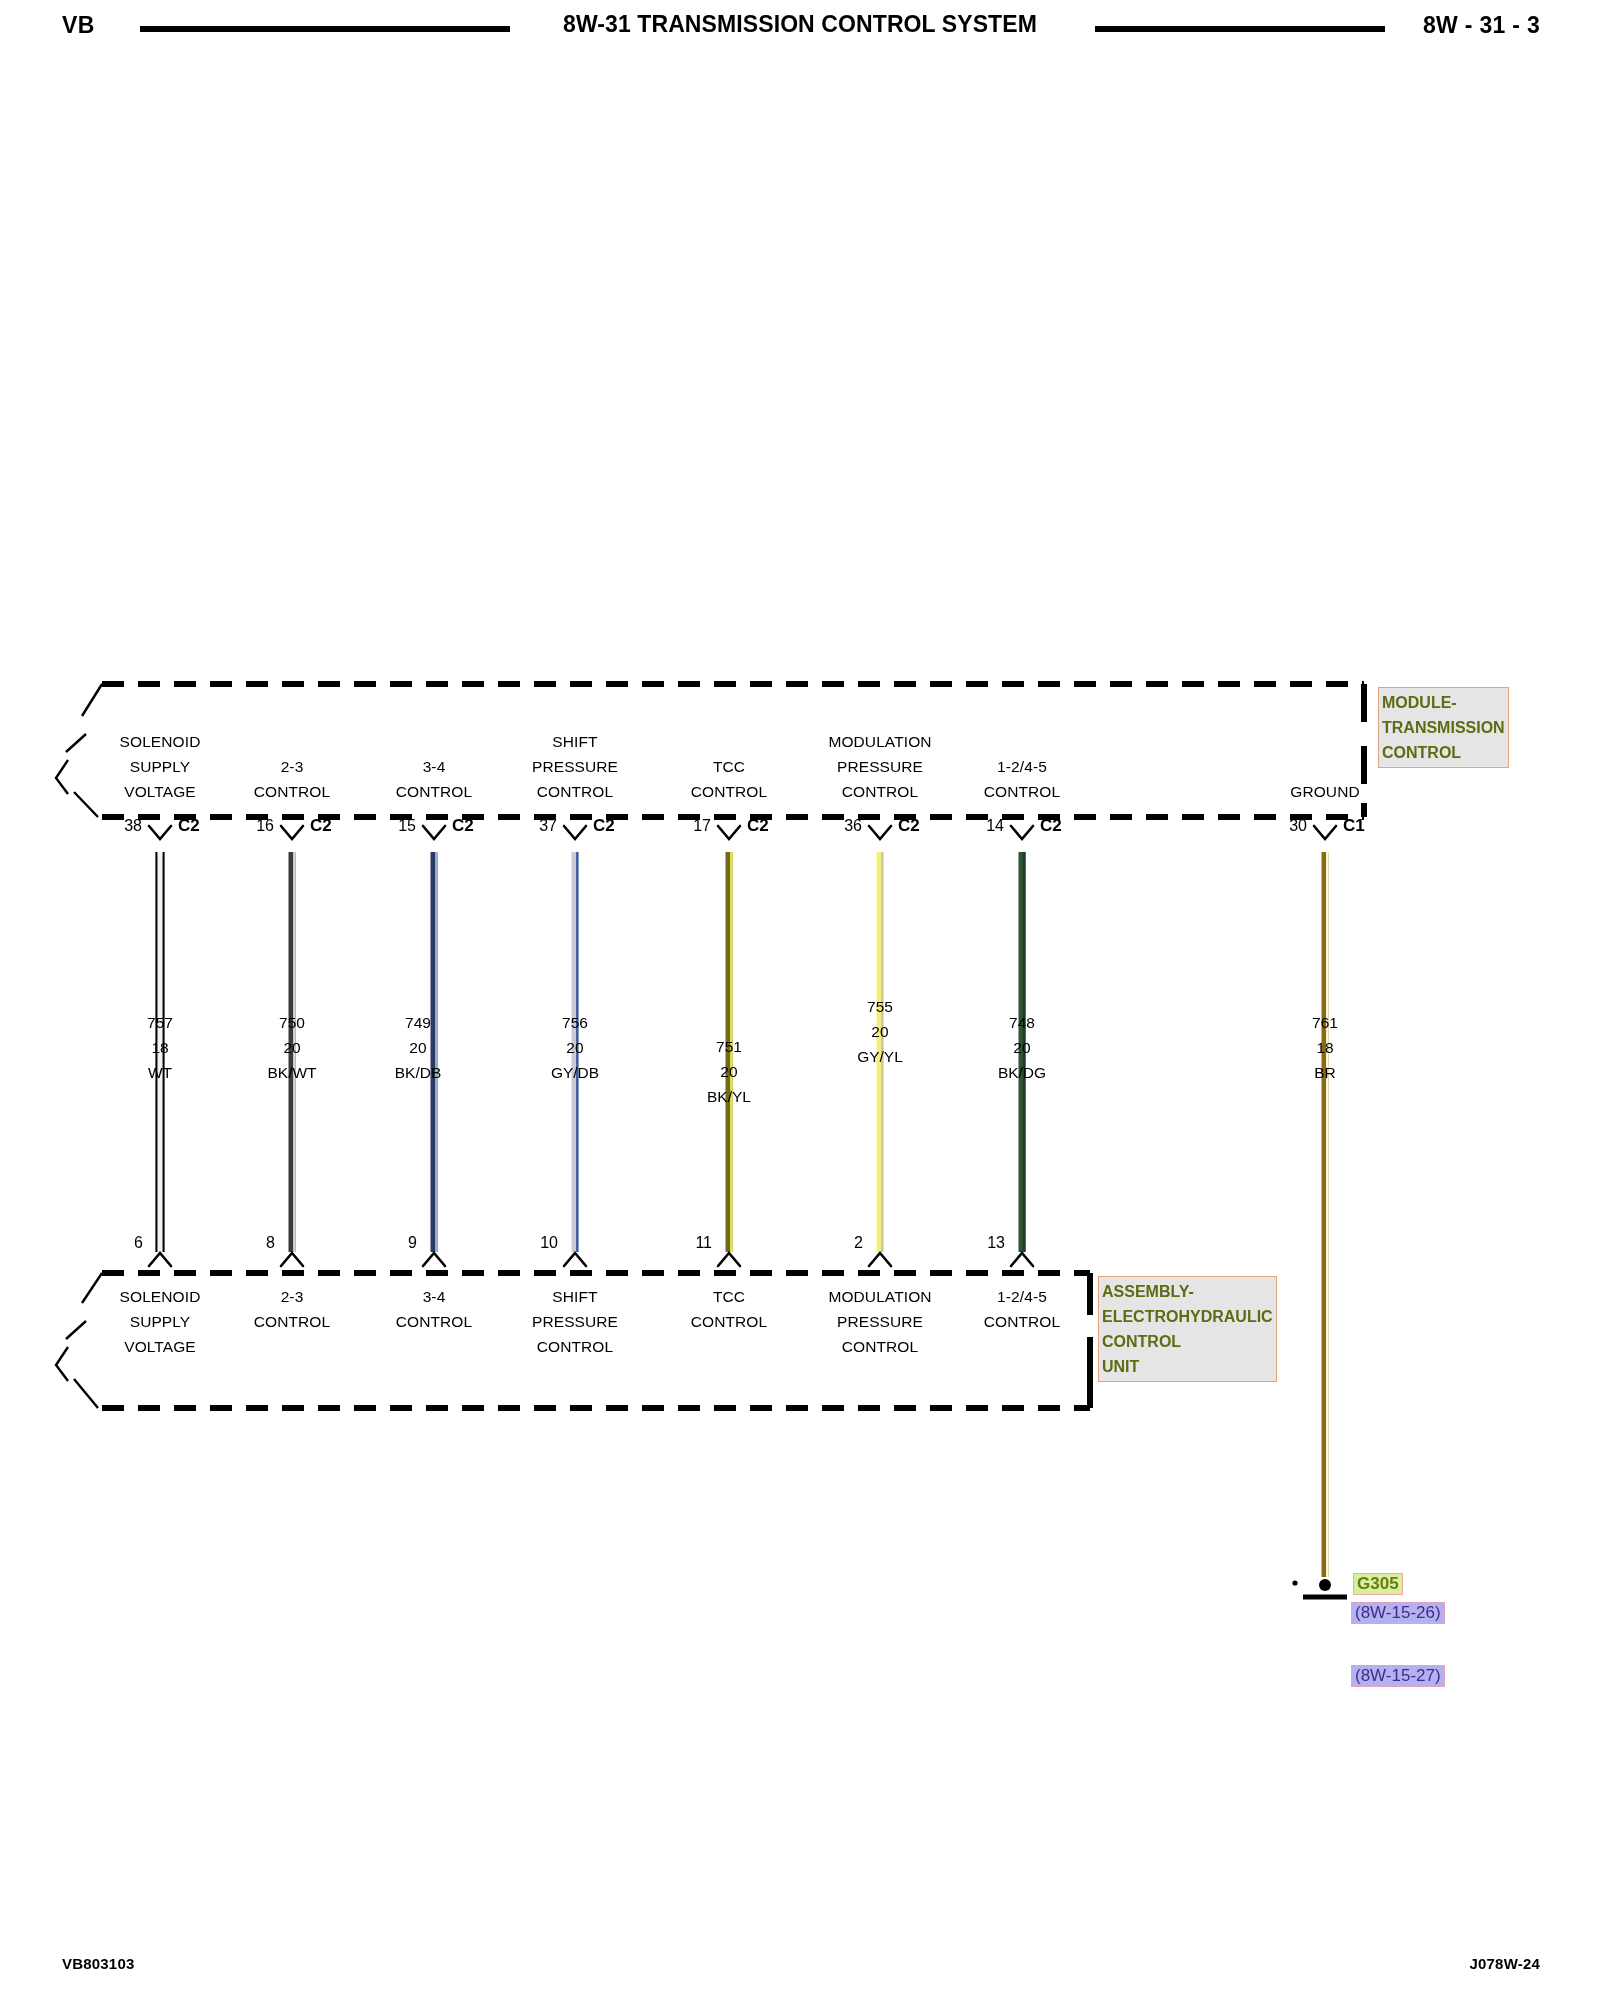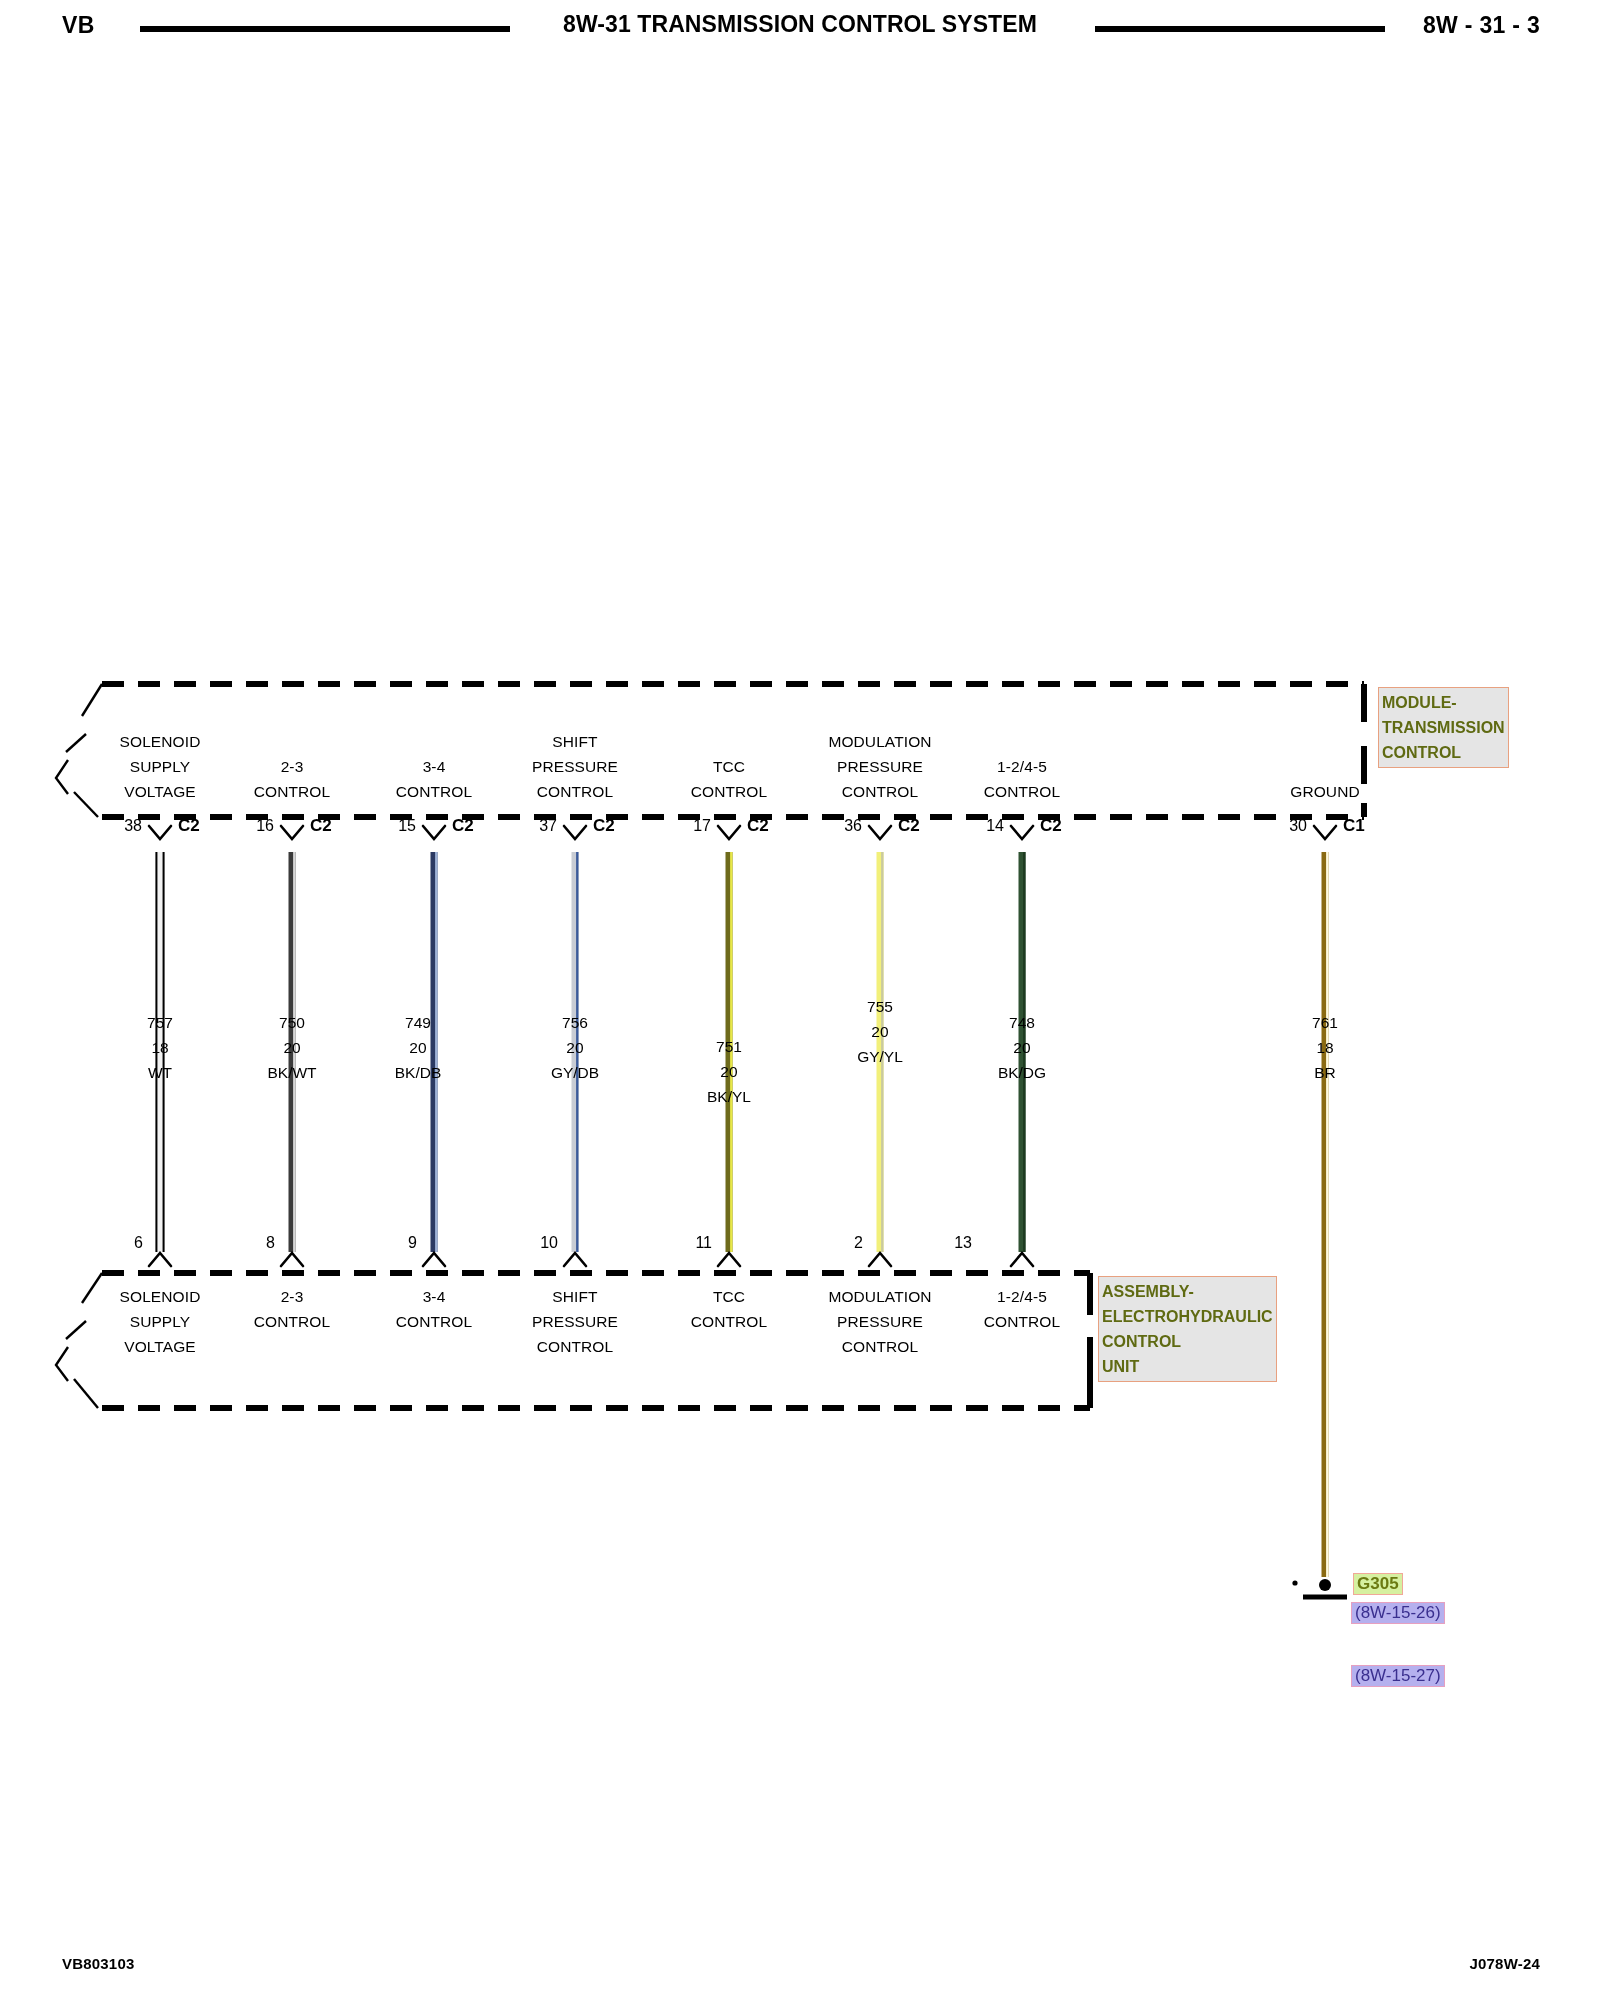--- a/index.html
+++ b/index.html
@@ -337,21 +337,21 @@
       <div>18</div>
       <div>BR</div>
     </div>
     <div style="position: absolute; background: rgb(255, 255, 255); left: 1289px; top: 1008px; width: 72px; height: 78px; z-index: -1;"></div>
     <div class="pinnum" style="left: 143px; top: 1234px;">6</div>
     <div class="pinnum" style="left: 275px; top: 1234px;">8</div>
     <div class="pinnum" style="left: 417px; top: 1234px;">9</div>
     <div class="pinnum" style="left: 558px; top: 1234px;">10</div>
     <div class="pinnum" style="left: 712px; top: 1234px;">11</div>
     <div class="pinnum" style="left: 863px; top: 1234px;">2</div>
-    <div class="pinnum" style="left: 972px; top: 1234px;">13</div>
+    <div class="pinnum" style="left: 1005px; top: 1234px;">13</div>
     <div class="txt" style="left: 160px; top: 1284px;">
       <div>SOLENOID</div>
       <div>SUPPLY</div>
       <div>VOLTAGE</div>
     </div>
     <div class="txt" style="left: 292px; top: 1284px;">
       <div>2-3</div>
       <div>CONTROL</div>
     </div>
     <div class="txt" style="left: 434px; top: 1284px;">

